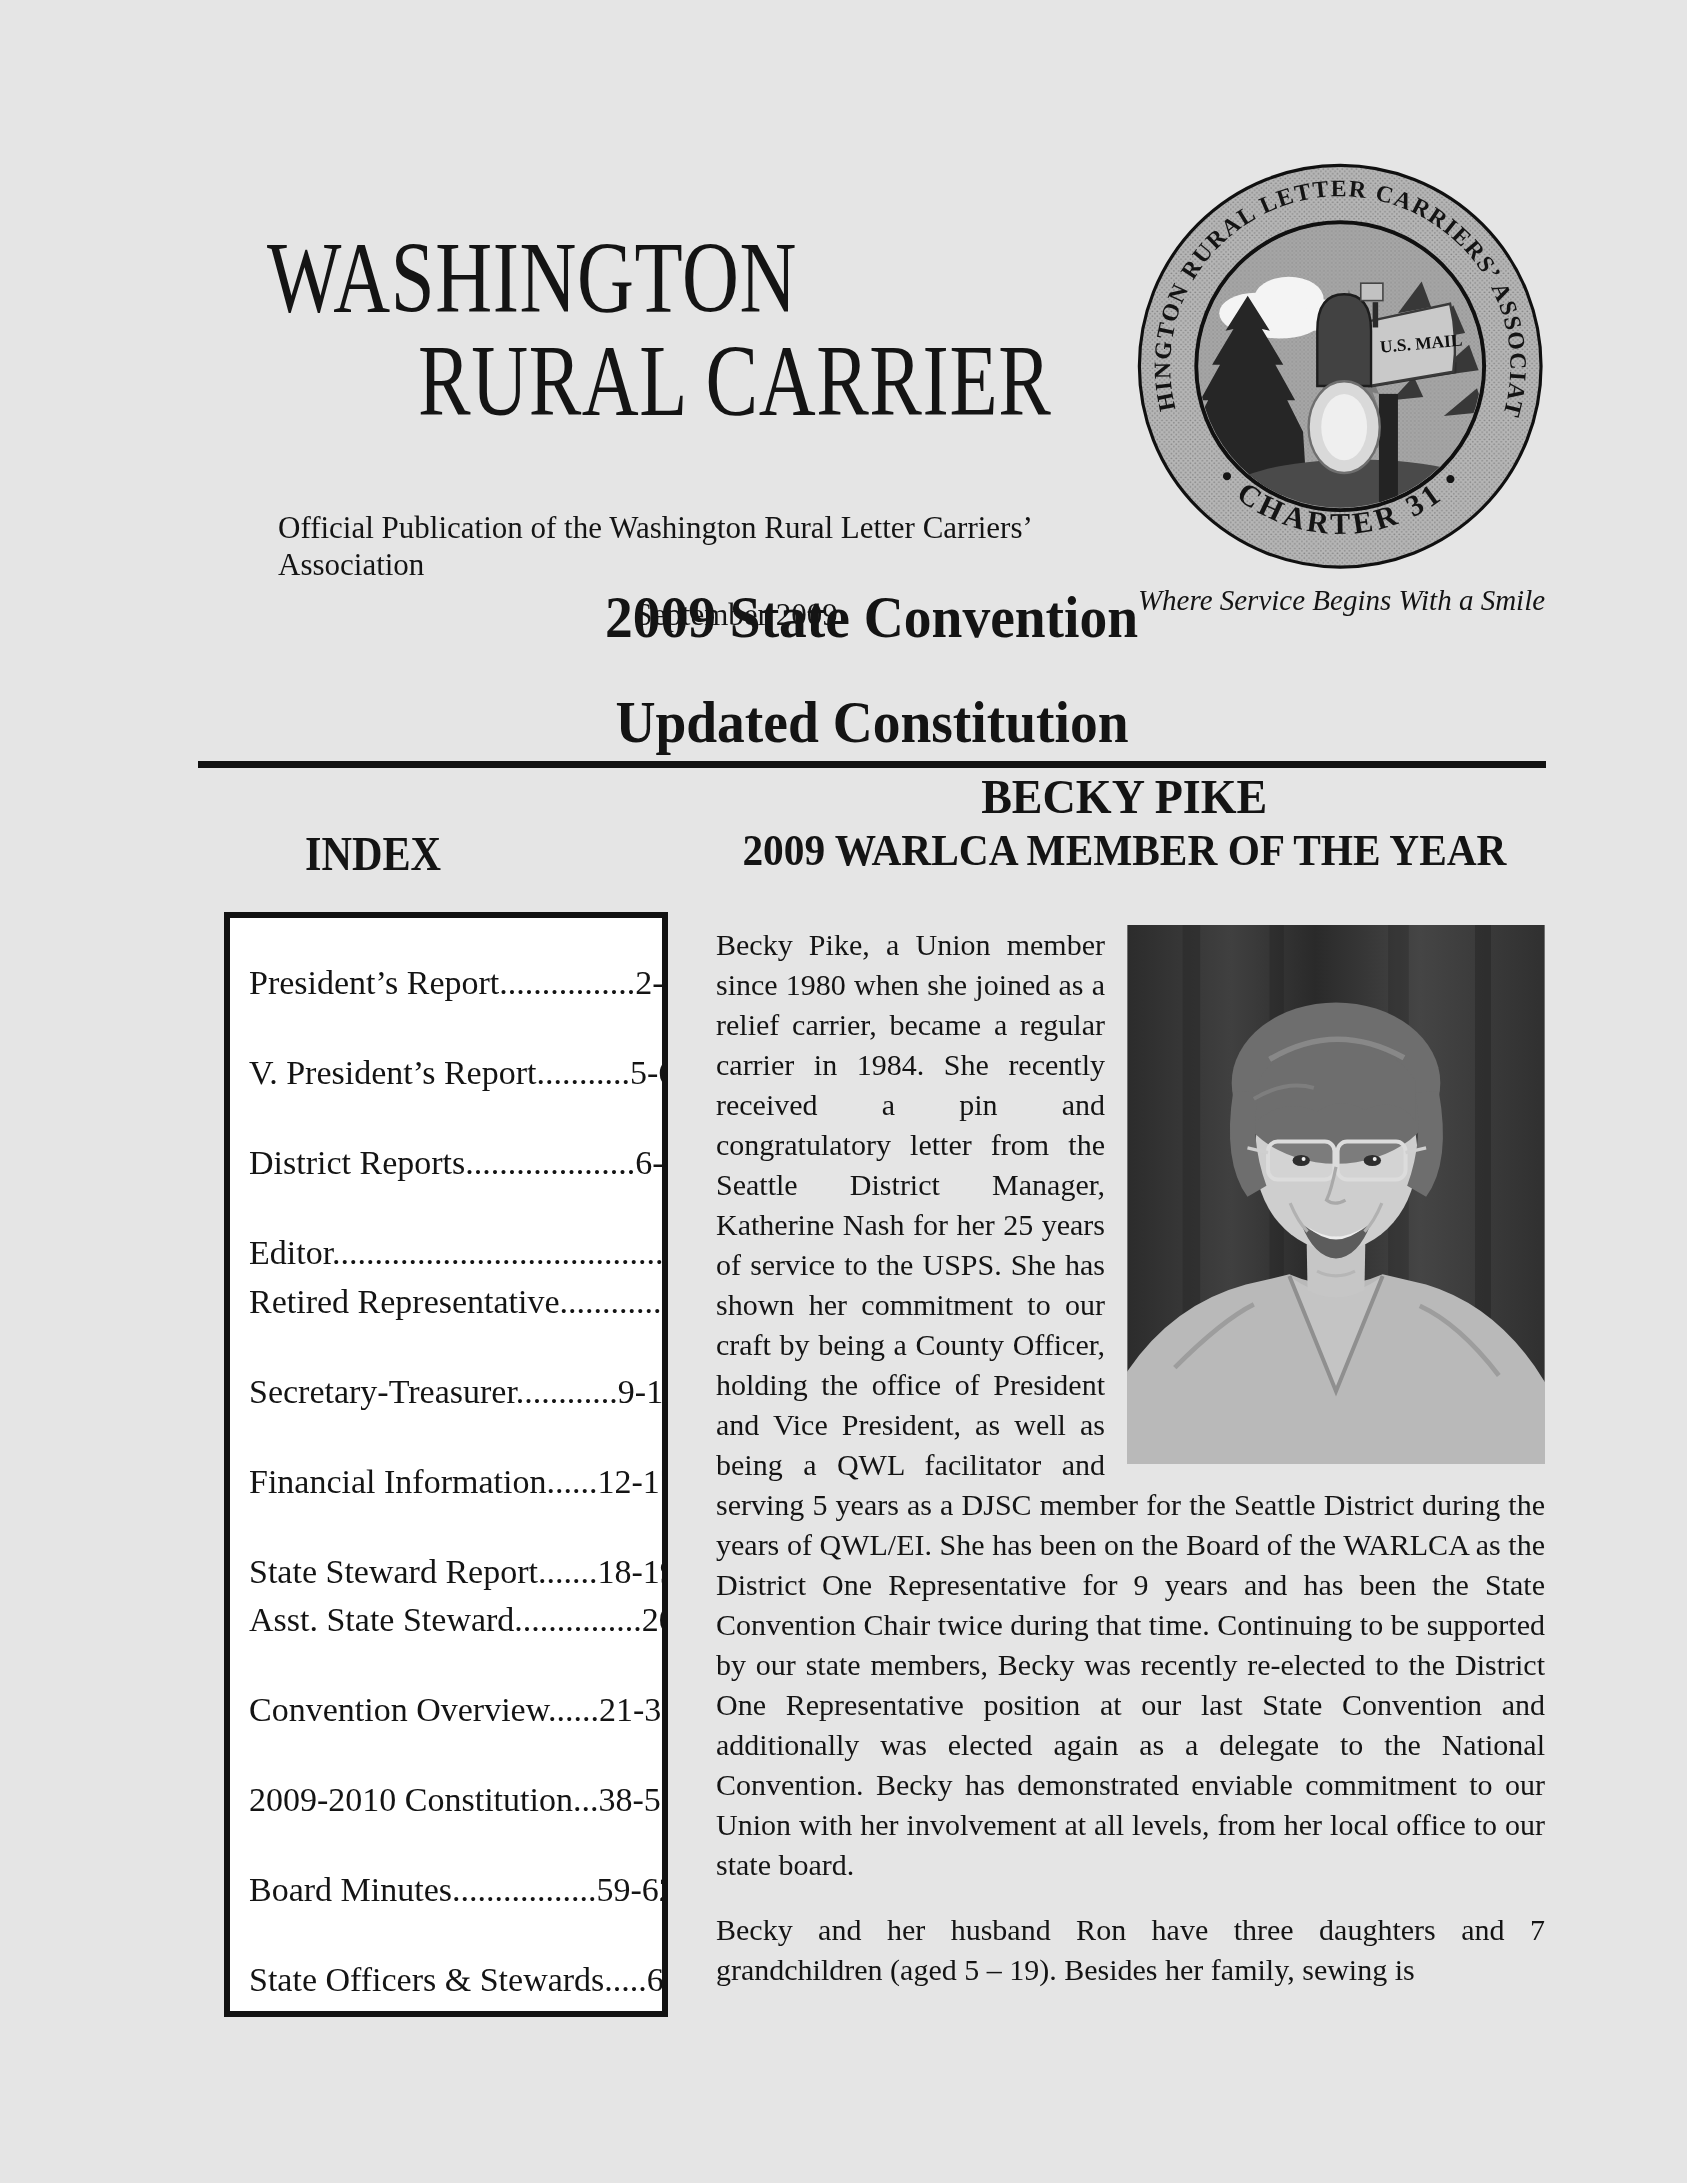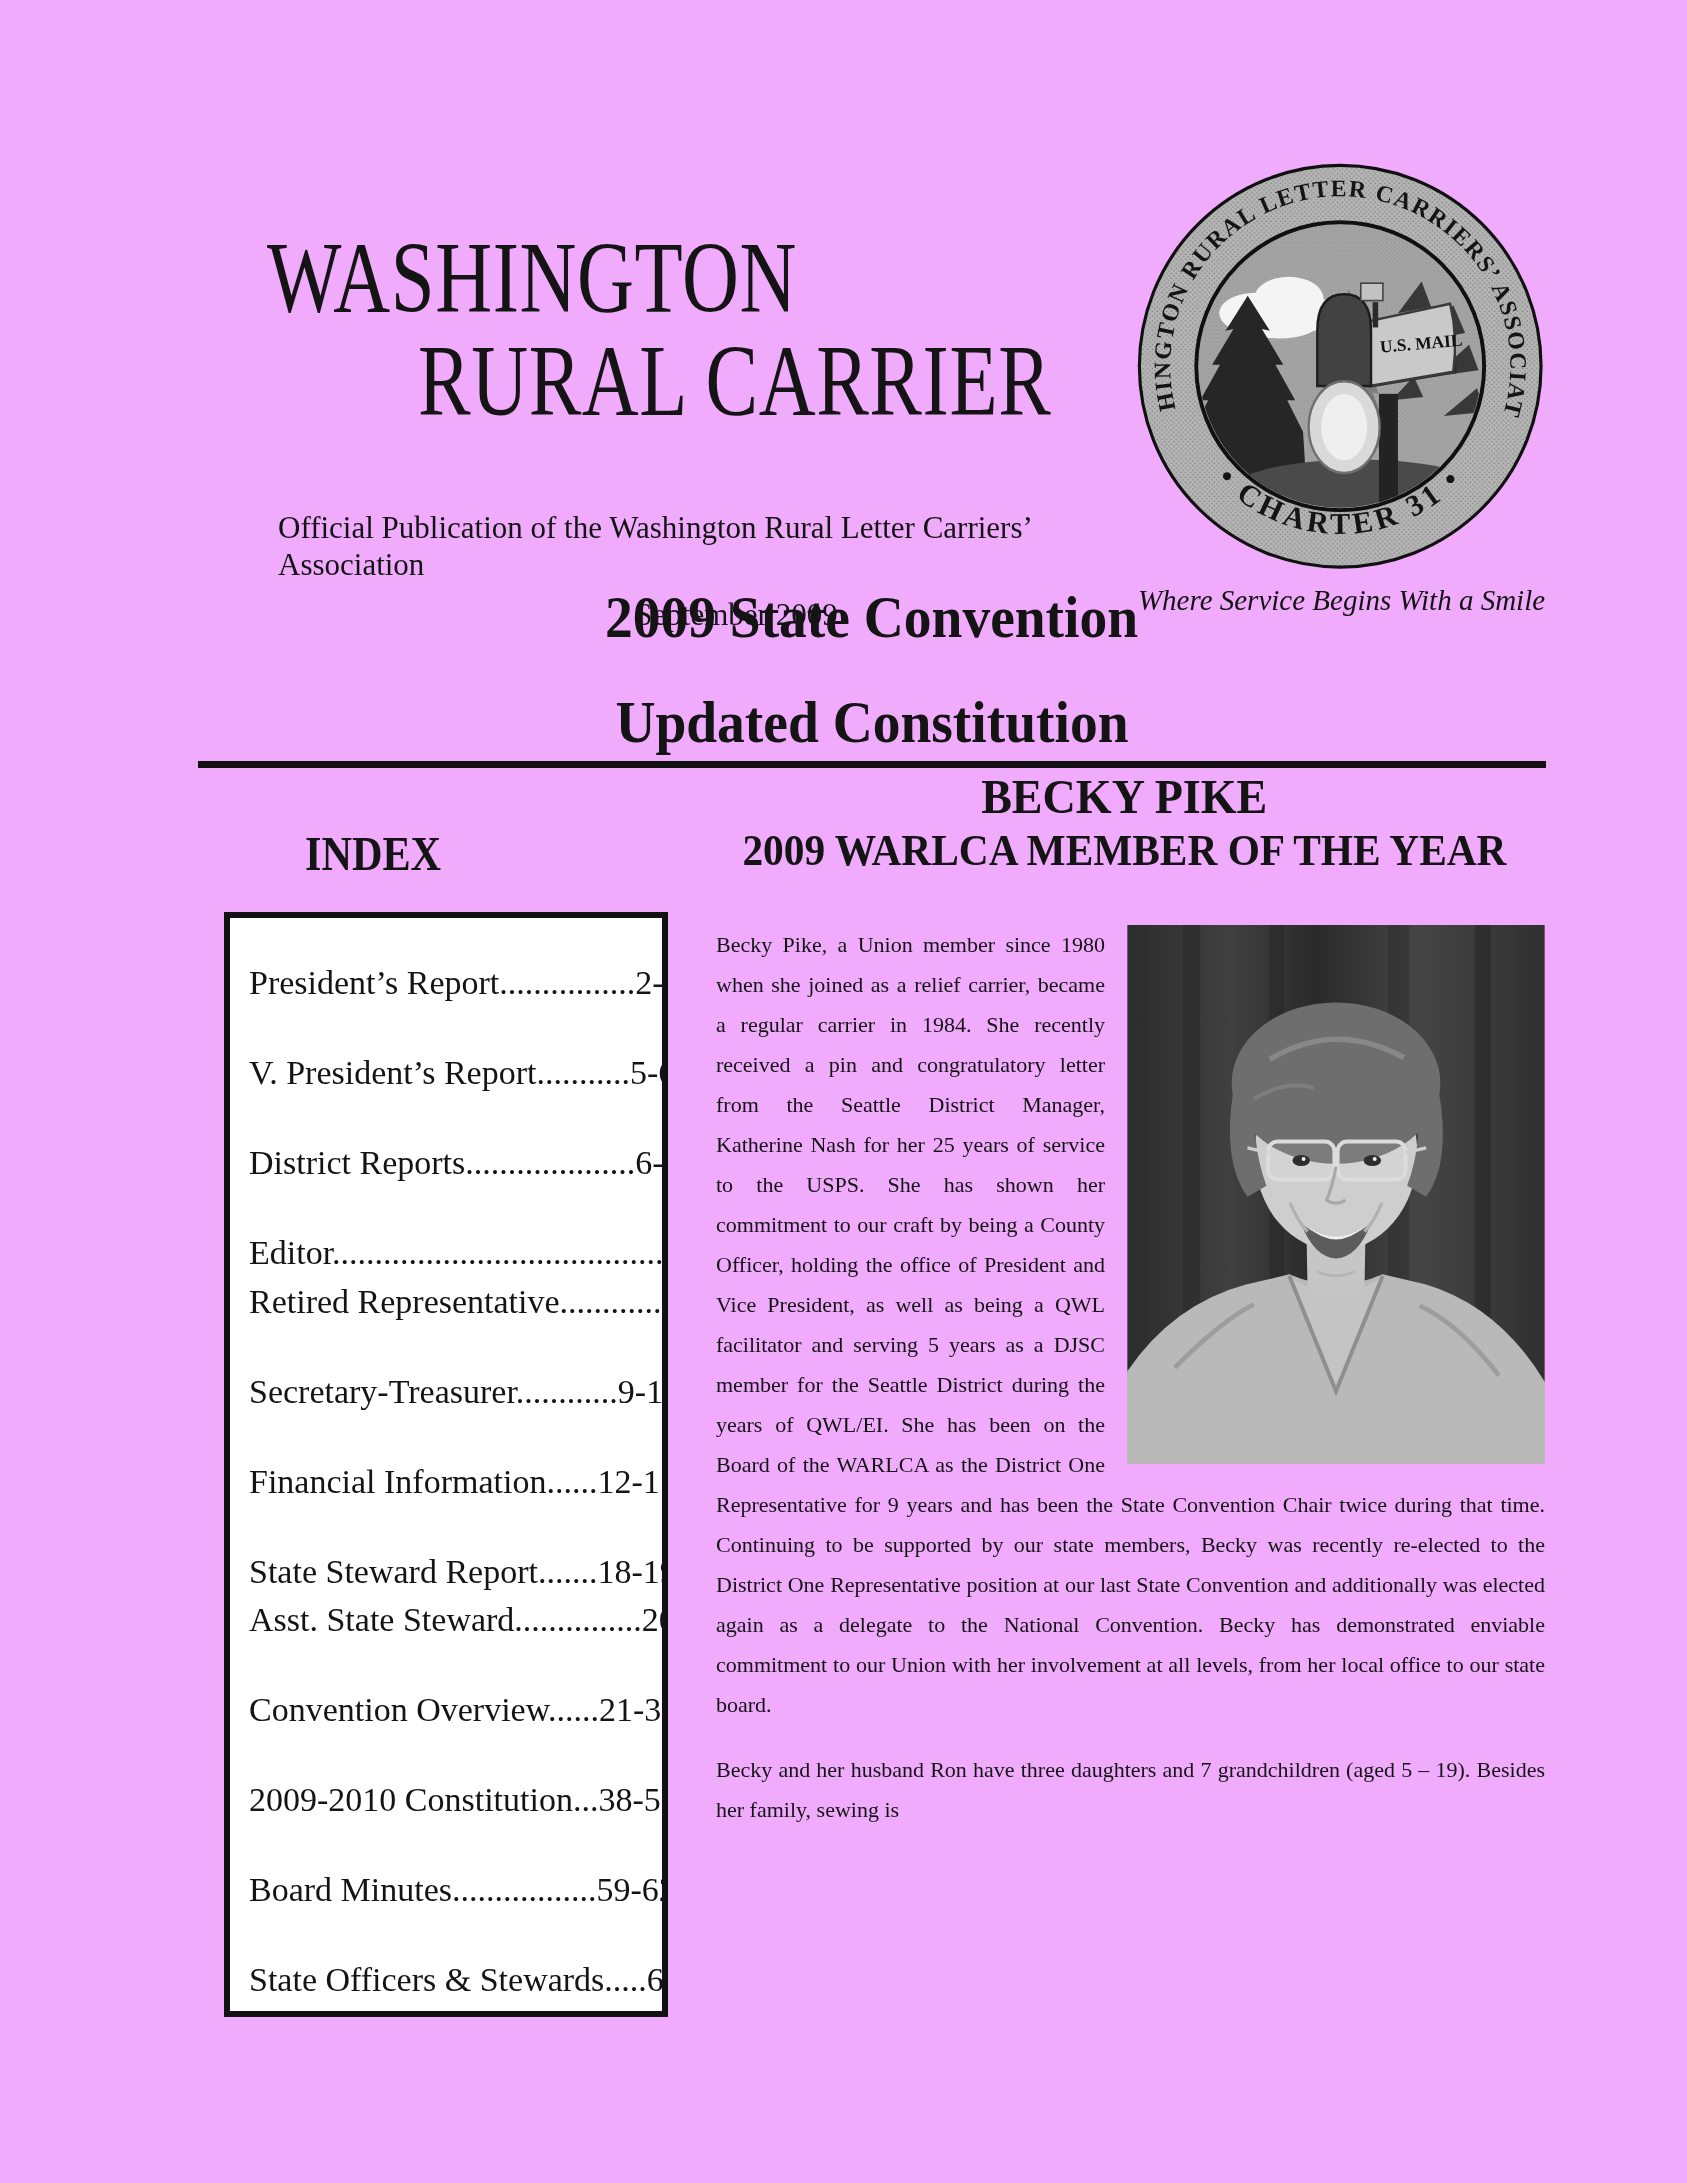--- a/index.html
+++ b/index.html
@@ -1,19 +1,19 @@
 <!DOCTYPE html>
 <html style="font-size:12.7px"><head>
 <meta charset="utf-8">
 <style>
   html,body{margin:0;padding:0;background:#ffffff;}
   .page{
     position:relative;
     width:1687px;height:2183px;
-    background:#f0abfc;
+    background:#e5e5e5;
     font-family:"Liberation Serif","DejaVu Serif",serif;
     color:#141414;
     overflow:hidden;
   }
   .abs{position:absolute;}
   .cxl{display:inline-block;transform:scaleX(.78);transform-origin:left center;white-space:nowrap;}
   .cxc{display:inline-block;transform:scaleX(.94);transform-origin:center center;white-space:nowrap;}
   .masthead-line{font-size:101px;line-height:1;font-weight:400;letter-spacing:0.8px;}
   .subtitle{font-size:31px;line-height:1.2;}
   .issue-date{font-size:31px;text-align:center;margin-top:40px;}
@@ -34,21 +34,21 @@
   .index-entry{
     font-size:34px;line-height:47px;
     margin-top:43px;
     white-space:nowrap;
     letter-spacing:0;
   }
   .index-entry:first-child{margin-top:0;}
   .index-entry:nth-child(5),.index-entry:nth-child(9){margin-top:1.6px;}
   .article-body{
     width:829px;
-    font-size:22px;line-height:40px;
+    font-size:30px;line-height:40px;
     text-align:justify;
   }
   .photo-wrap{
     float:right;
     width:418px;height:539px;
     margin:0 0 19px 22px;
   }
   .photo-wrap svg{display:block;width:418px;height:539px;}
   .para2{margin-top:25px;}
   .seal-wrap svg{display:block;width:408px;height:408px;}

